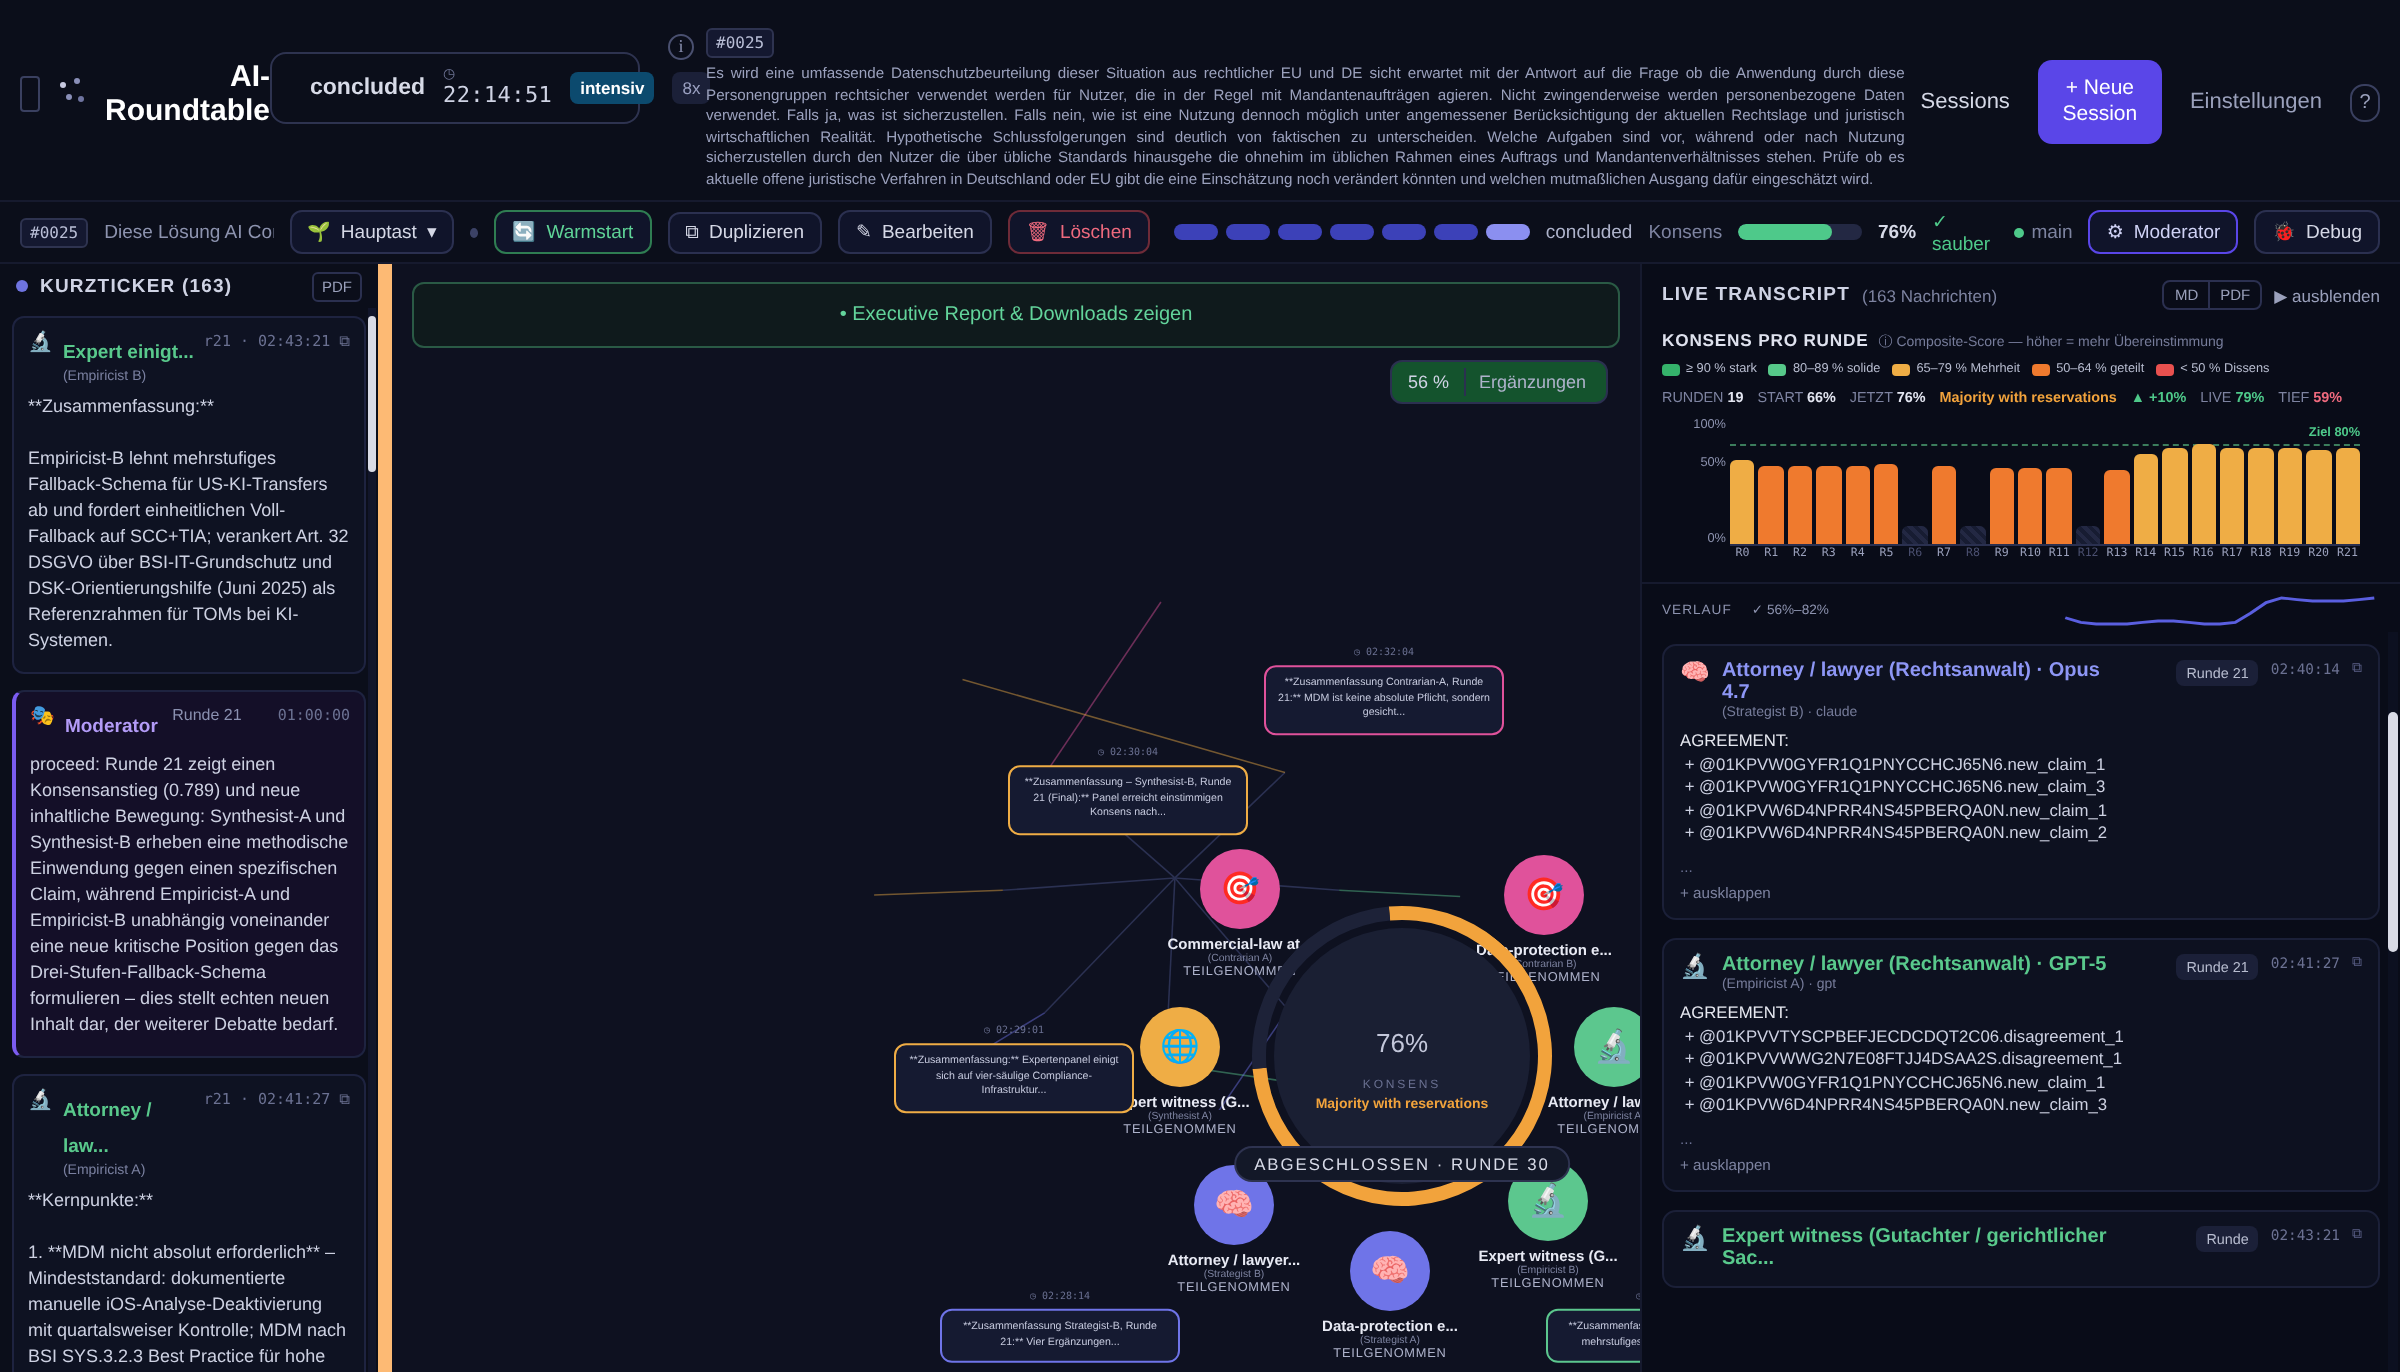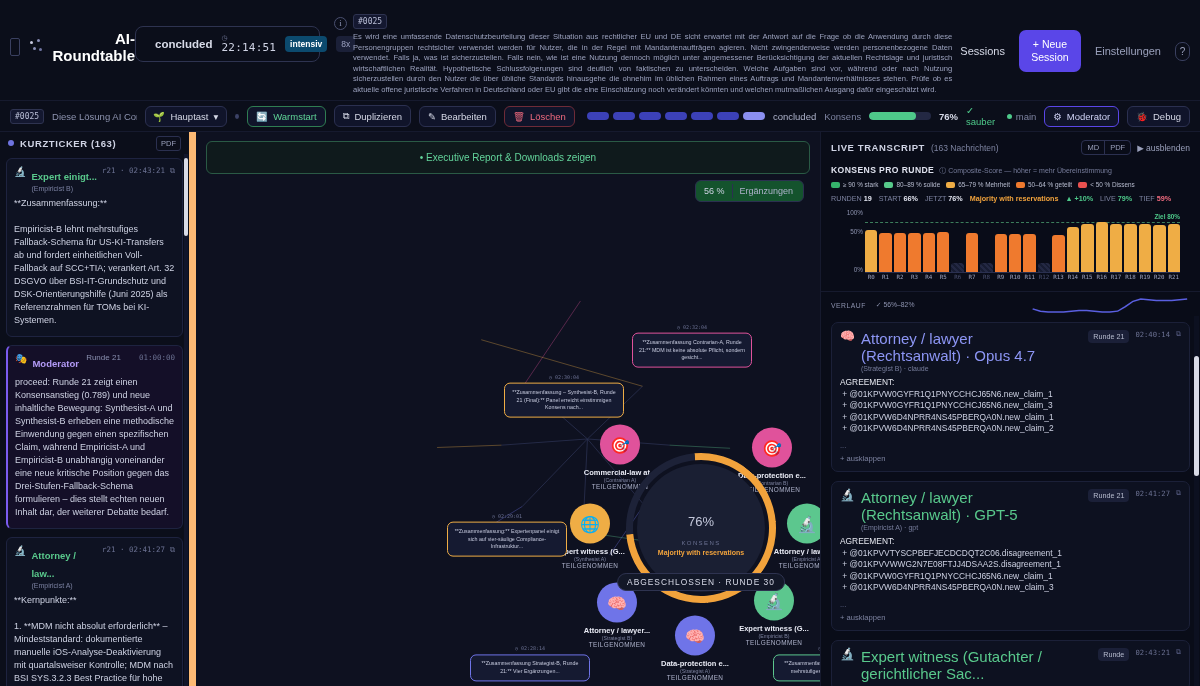--- a/index.html
+++ b/index.html
@@ -200,21 +200,21 @@
 
   .verlauf { display: flex; align-items: center; gap: 10px; padding: 4px 10px 2px; border-top: 1px solid #161a2e; margin-top: 4px;}
   .vl-t { font-size: 6.8px; letter-spacing: .5px; color: #8d93af; }
   .vl-r { font-size: 6.8px; color: #8d93af; }
   .spark { flex: 1 1 auto; height: 18px; }
 
   .msgs { flex: 1 1 auto; overflow: hidden; padding: 6px 10px 0 10px; position: relative;}
   .msg { border: 1px solid #1b2038; border-radius: 7px; background: #0d1120; padding: 7px 8px 8px; margin-bottom: 9px; }
   .m-head { display: flex; align-items: flex-start; gap: 6px; }
   .m-av { font-size: 12px; line-height: 13px; }
-  .m-name { font-size: 15px; font-weight: 400; color: #59c98c; }
+  .m-name { font-size: 10px; font-weight: 700; color: #59c98c; }
   .m-name.blue { color: #8d96f5; }
   .m-sub { font-size: 7px; color: #767c9a; margin-top: 1px;}
   .m-round { font-size: 7.2px; color: #b7bccf; background: #1b2038; border-radius: 4px; padding: 2px 5px; margin-left: auto; white-space:nowrap;}
   .m-time { font-family: "DejaVu Sans Mono", monospace; font-size: 7.2px; color: #6b7192; white-space:nowrap;}
   .m-copy { font-size: 7px; color: #5a6087; }
   .m-body { margin-top: 5px; font-size: 8.4px; line-height: 11.6px; color: #cdd1e2; }
   .m-body .k { color: #e6e8f0; }
   .m-more { font-size: 7.6px; color: #6b7192; margin-top: 6px; }
   .m-exp { font-size: 7.6px; color: #7d83a0; margin-top: 4px; cursor: pointer; }
   .rscroll-track { position: absolute; right: 1px; top: 0; bottom: 0; width: 5px; background: #0c1020; }

